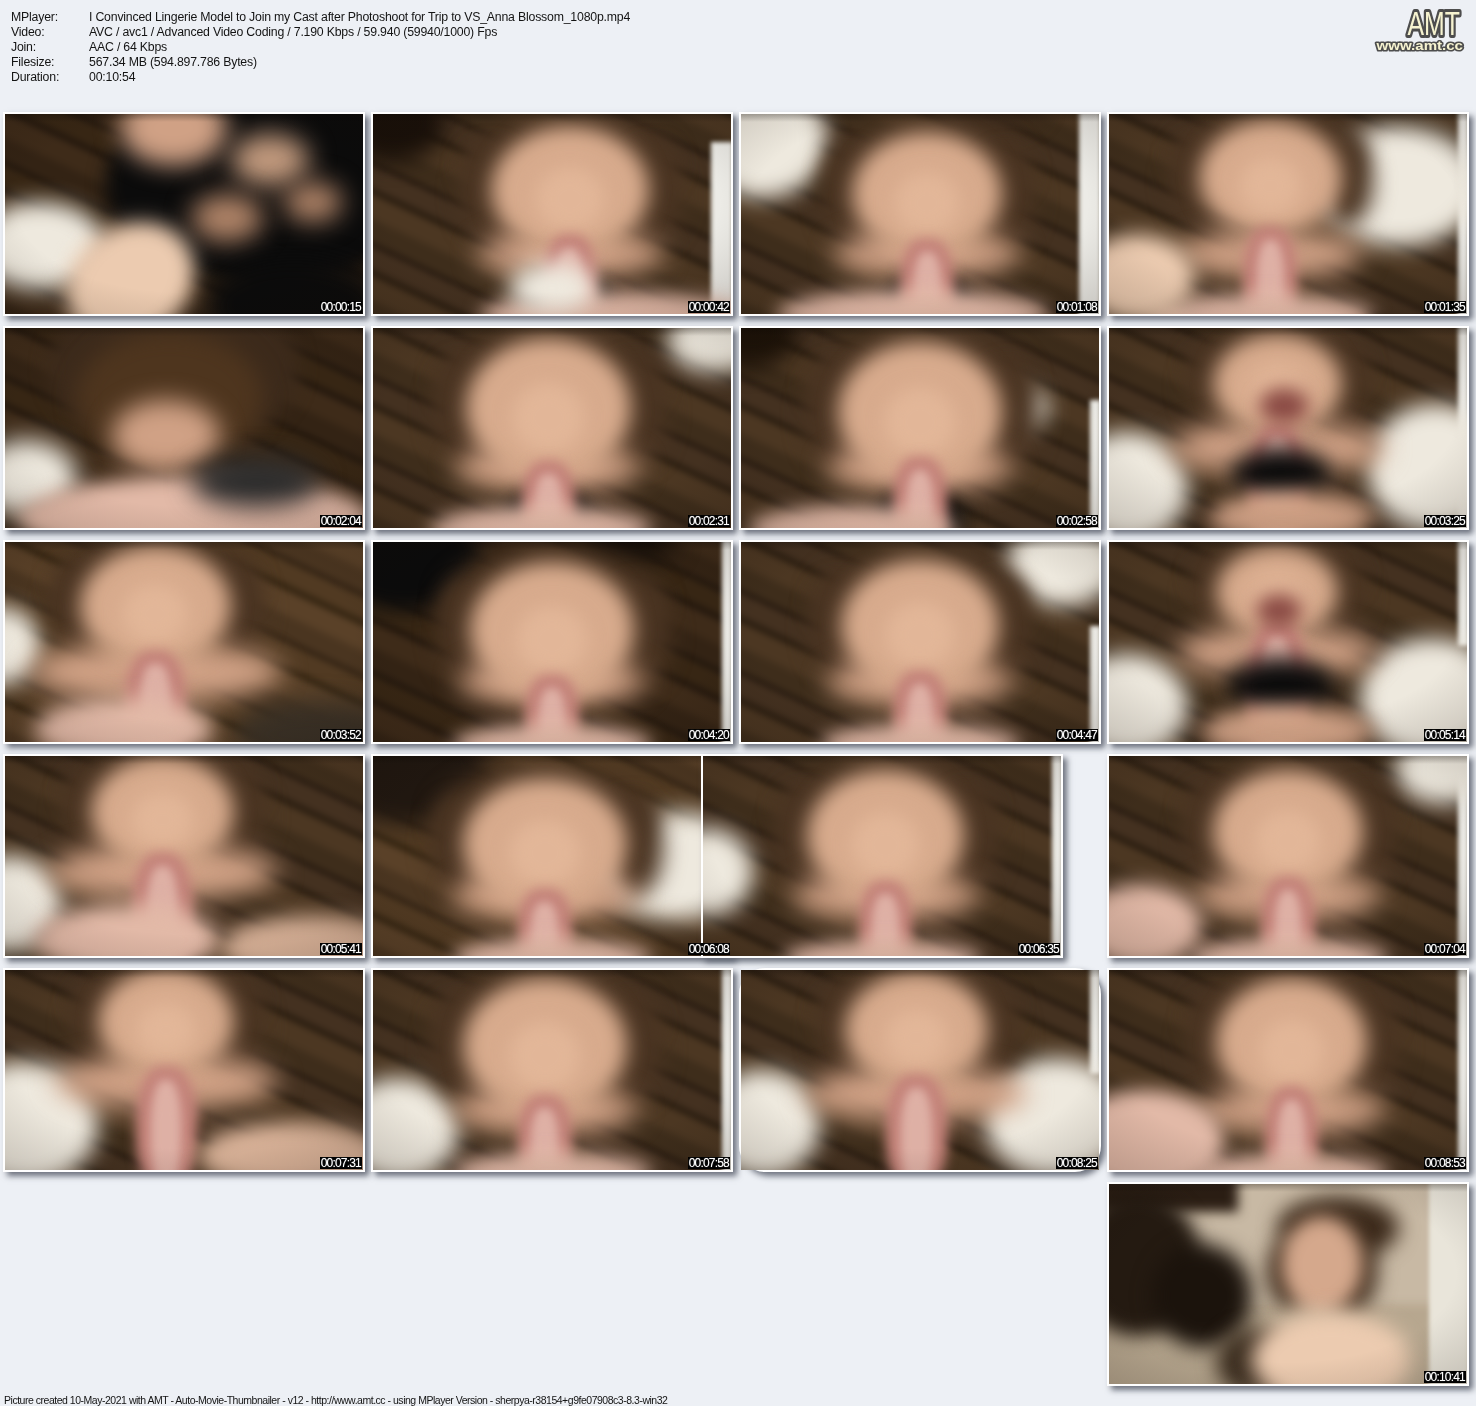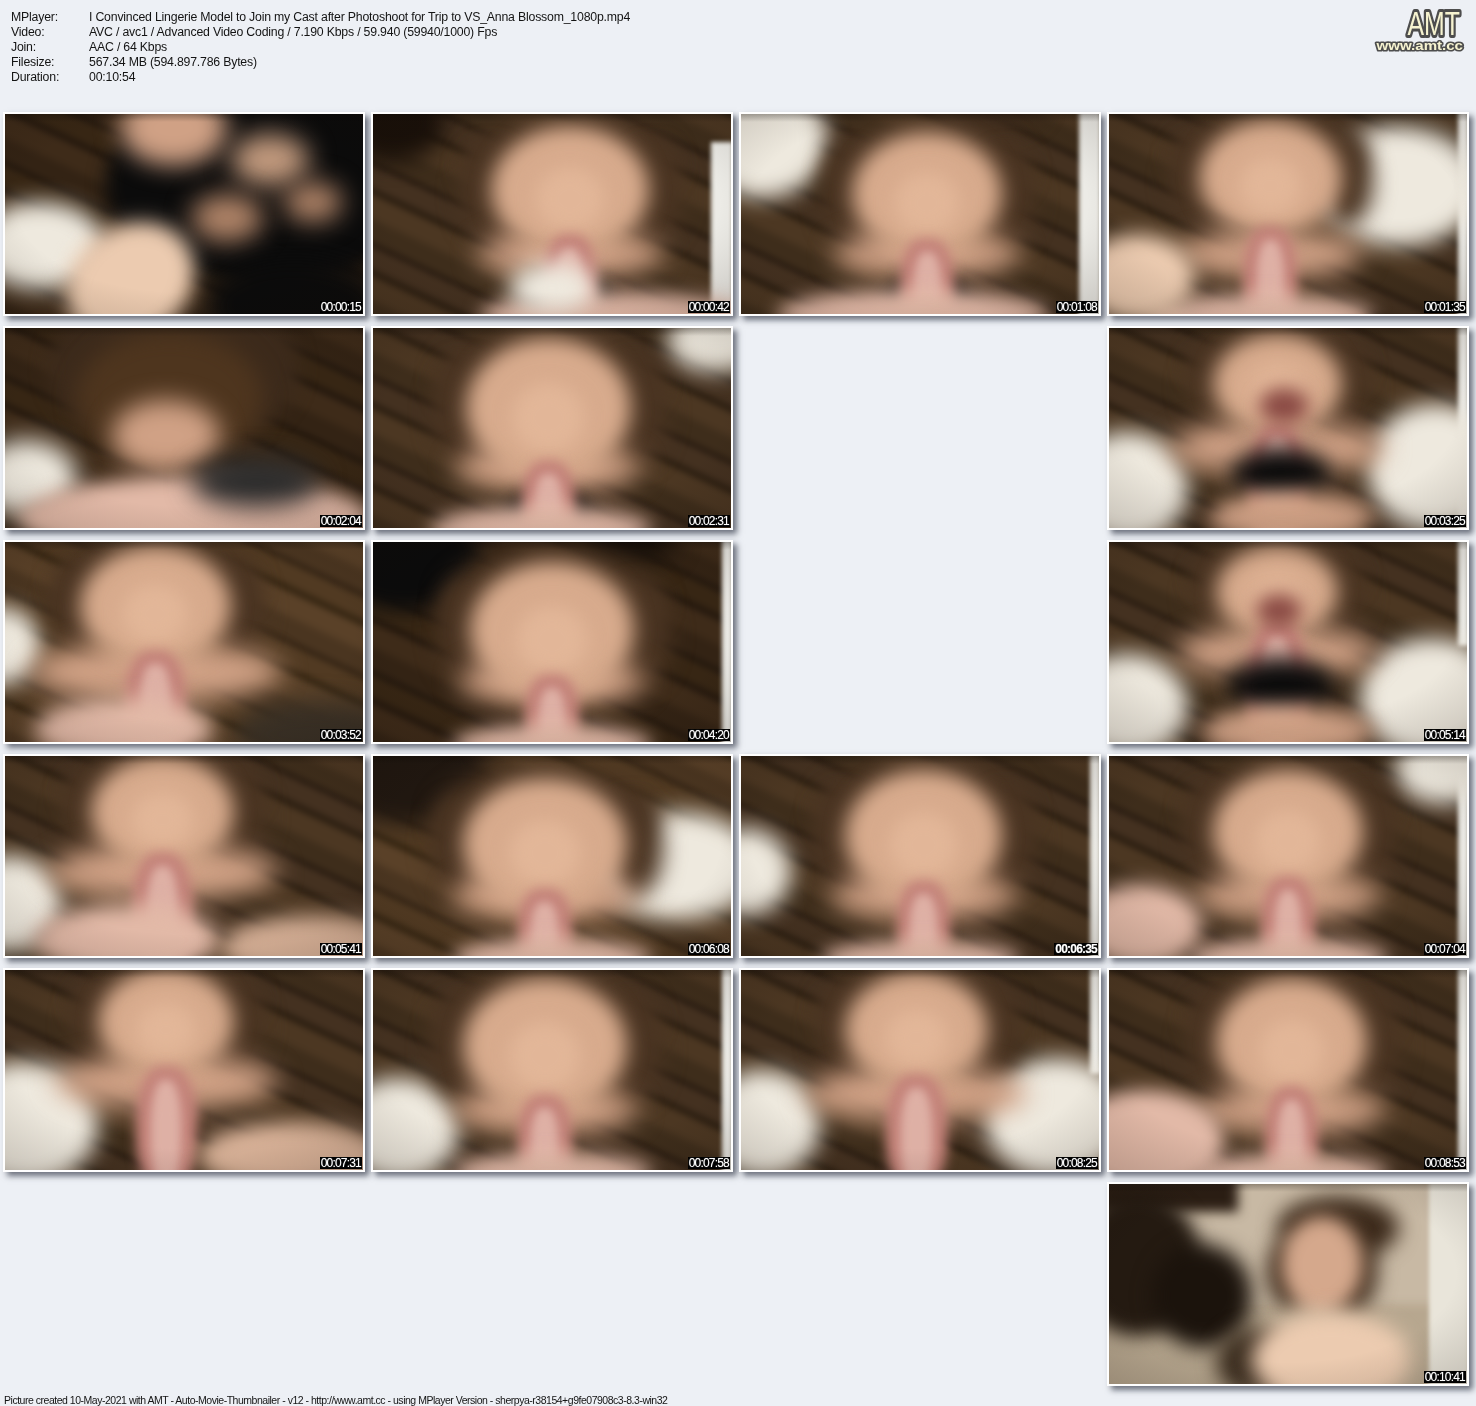--- a/index.html
+++ b/index.html
@@ -128,20 +128,39 @@
         <i style="left:23.0%;top:58%;width:52%;height:24%;background:#d0a185;filter:blur(13px);border-radius:50%;"></i>
         <i style="left:26.0%;top:5.0%;width:46%;height:70%;background:#d8ab8d;filter:blur(10px);border-radius:50%;"></i>
         <i style="left:38.88%;top:27.4%;width:20.24%;height:35.0%;background:#e2b698;filter:blur(9px);border-radius:50%;"></i>
         <i style="left:36%;top:82%;width:26%;height:26%;background:#0b0b0b;filter:blur(10px);border-radius:50%;"></i>
         <i style="left:41.5%;top:66%;width:15%;height:44%;background:#c4837a;filter:blur(6px);border-radius:40%;"></i>
         <i style="left:45.25%;top:73%;width:7.5%;height:34%;background:#deb0a5;filter:blur(5px);border-radius:40%;"></i>
         <i style="left:16%;top:89%;width:62%;height:23%;background:#e2b9a7;filter:blur(9px);border-radius:50%;"></i>
         <span class="ts">00:02:31</span>
       </div>
     </div>
+    <div class="th" style="left:739px;top:326px;">
+      <div class="im">
+        <i style="left:-4%;top:-4%;width:108%;height:108%;background:repeating-linear-gradient(25deg,#1e130b 0px,#1e130b 2px,#3e2d1b 5px,#3e2d1b 22px,#4c3722 28px,#4c3722 46px,#261a0e 49px,#261a0e 51px,#443120 55px,#443120 74px);filter:blur(3px);"></i>
+        <i style="left:-10%;top:-16%;width:26%;height:36%;background:#1c1208;filter:blur(11px);border-radius:50%;"></i>
+        <i style="left:97.5%;top:36%;width:3%;height:70%;background:#ecebe6;filter:blur(2px);"></i>
+        <i style="left:60%;top:28%;width:26%;height:24%;background:#eee9de;filter:blur(11px);border-radius:50%;"></i>
+        <i style="left:19.18%;top:0.0%;width:61.64%;height:54.6%;background:#4a3422;filter:blur(11px);border-radius:50%;"></i>
+        <i style="left:17.800000000000004%;top:18.9%;width:17.48%;height:50.4%;background:#4a3422;filter:blur(11px);border-radius:50%;"></i>
+        <i style="left:65.64%;top:18.9%;width:17.48%;height:51.8%;background:#4a3422;filter:blur(11px);border-radius:50%;"></i>
+        <i style="left:24.0%;top:58%;width:52%;height:24%;background:#d0a185;filter:blur(13px);border-radius:50%;"></i>
+        <i style="left:27.0%;top:7.0%;width:46%;height:70%;background:#d8ab8d;filter:blur(10px);border-radius:50%;"></i>
+        <i style="left:39.88%;top:29.4%;width:20.24%;height:35.0%;background:#e2b698;filter:blur(9px);border-radius:50%;"></i>
+        <i style="left:37%;top:82%;width:26%;height:26%;background:#0b0b0b;filter:blur(10px);border-radius:50%;"></i>
+        <i style="left:42.5%;top:64%;width:15%;height:46%;background:#c4837a;filter:blur(6px);border-radius:40%;"></i>
+        <i style="left:46.25%;top:71%;width:7.5%;height:36%;background:#deb0a5;filter:blur(5px);border-radius:40%;"></i>
+        <i style="left:2%;top:89%;width:58%;height:23%;background:#e2b9a7;filter:blur(9px);border-radius:50%;"></i>
+        <span class="ts">00:02:58</span>
+      </div>
+    </div>
     <div class="th" style="left:1107px;top:326px;">
       <div class="im">
         <i style="left:-4%;top:-4%;width:108%;height:108%;background:repeating-linear-gradient(25deg,#1e130b 0px,#1e130b 2px,#3e2d1b 5px,#3e2d1b 22px,#4c3722 28px,#4c3722 46px,#261a0e 49px,#261a0e 51px,#443120 55px,#443120 74px);filter:blur(3px);"></i>
         <i style="left:97.5%;top:-2%;width:3%;height:104%;background:#ecebe6;filter:blur(2px);"></i>
         <i style="left:-12%;top:52%;width:34%;height:56%;background:#eee9de;filter:blur(11px);border-radius:50%;"></i>
         <i style="left:72%;top:38%;width:38%;height:64%;background:#eee9de;filter:blur(11px);border-radius:50%;"></i>
         <i style="left:22.88%;top:-2.0%;width:48.24%;height:39.0%;background:#4a3422;filter:blur(11px);border-radius:50%;"></i>
         <i style="left:21.8%;top:11.5%;width:13.68%;height:36.0%;background:#4a3422;filter:blur(11px);border-radius:50%;"></i>
         <i style="left:59.24%;top:11.5%;width:13.68%;height:37.0%;background:#4a3422;filter:blur(11px);border-radius:50%;"></i>
         <i style="left:17.0%;top:46%;width:60%;height:28%;background:#d0a185;filter:blur(13px);border-radius:50%;"></i>
@@ -181,20 +200,37 @@
         <i style="left:19.18%;top:3.200000000000003%;width:61.64%;height:53.04%;background:#4a3422;filter:blur(11px);border-radius:50%;"></i>
         <i style="left:17.800000000000004%;top:21.56%;width:17.48%;height:48.96%;background:#4a3422;filter:blur(11px);border-radius:50%;"></i>
         <i style="left:65.64%;top:21.56%;width:17.48%;height:50.32%;background:#4a3422;filter:blur(11px);border-radius:50%;"></i>
         <i style="left:24.0%;top:58%;width:52%;height:24%;background:#d0a185;filter:blur(13px);border-radius:50%;"></i>
         <i style="left:27.0%;top:10.0%;width:46%;height:68%;background:#d8ab8d;filter:blur(10px);border-radius:50%;"></i>
         <i style="left:39.88%;top:31.759999999999998%;width:20.24%;height:34.0%;background:#e2b698;filter:blur(9px);border-radius:50%;"></i>
         <i style="left:42.5%;top:66%;width:15%;height:44%;background:#c4837a;filter:blur(6px);border-radius:40%;"></i>
         <i style="left:46.25%;top:73%;width:7.5%;height:34%;background:#deb0a5;filter:blur(5px);border-radius:40%;"></i>
         <i style="left:22%;top:91%;width:56%;height:21%;background:#e2b9a7;filter:blur(9px);border-radius:50%;"></i>
         <span class="ts">00:04:20</span>
+      </div>
+    </div>
+    <div class="th" style="left:739px;top:540px;">
+      <div class="im">
+        <i style="left:-4%;top:-4%;width:108%;height:108%;background:repeating-linear-gradient(25deg,#1e130b 0px,#1e130b 2px,#3e2d1b 5px,#3e2d1b 22px,#4c3722 28px,#4c3722 46px,#261a0e 49px,#261a0e 51px,#443120 55px,#443120 74px);filter:blur(3px);"></i>
+        <i style="left:97.5%;top:42%;width:3%;height:64%;background:#ecebe6;filter:blur(2px);"></i>
+        <i style="left:74%;top:-10%;width:32%;height:42%;background:#eee9de;filter:blur(11px);border-radius:50%;"></i>
+        <i style="left:20.52%;top:2.3999999999999986%;width:58.96%;height:51.480000000000004%;background:#4a3422;filter:blur(11px);border-radius:50%;"></i>
+        <i style="left:19.200000000000003%;top:20.22%;width:16.72%;height:47.519999999999996%;background:#4a3422;filter:blur(11px);border-radius:50%;"></i>
+        <i style="left:64.96000000000001%;top:20.22%;width:16.72%;height:48.839999999999996%;background:#4a3422;filter:blur(11px);border-radius:50%;"></i>
+        <i style="left:24.0%;top:58%;width:52%;height:24%;background:#d0a185;filter:blur(13px);border-radius:50%;"></i>
+        <i style="left:28.0%;top:9.0%;width:44%;height:66%;background:#d8ab8d;filter:blur(10px);border-radius:50%;"></i>
+        <i style="left:40.32%;top:30.12%;width:19.36%;height:33.0%;background:#e2b698;filter:blur(9px);border-radius:50%;"></i>
+        <i style="left:42.5%;top:64%;width:15%;height:46%;background:#c4837a;filter:blur(6px);border-radius:40%;"></i>
+        <i style="left:46.25%;top:71%;width:7.5%;height:36%;background:#deb0a5;filter:blur(5px);border-radius:40%;"></i>
+        <i style="left:22%;top:91%;width:56%;height:21%;background:#e2b9a7;filter:blur(9px);border-radius:50%;"></i>
+        <span class="ts">00:04:47</span>
       </div>
     </div>
     <div class="th" style="left:1107px;top:540px;">
       <div class="im">
         <i style="left:-4%;top:-4%;width:108%;height:108%;background:repeating-linear-gradient(25deg,#1e130b 0px,#1e130b 2px,#3e2d1b 5px,#3e2d1b 22px,#4c3722 28px,#4c3722 46px,#261a0e 49px,#261a0e 51px,#443120 55px,#443120 74px);filter:blur(3px);"></i>
         <i style="left:97.5%;top:-4%;width:3%;height:56%;background:#ecebe6;filter:blur(2px);"></i>
         <i style="left:-12%;top:56%;width:34%;height:52%;background:#eee9de;filter:blur(11px);border-radius:50%;"></i>
         <i style="left:70%;top:48%;width:40%;height:60%;background:#eee9de;filter:blur(11px);border-radius:50%;"></i>
         <i style="left:24.22%;top:-2.599999999999998%;width:45.56%;height:35.88%;background:#4a3422;filter:blur(11px);border-radius:50%;"></i>
         <i style="left:23.200000000000003%;top:9.819999999999999%;width:12.92%;height:33.12%;background:#4a3422;filter:blur(11px);border-radius:50%;"></i>
@@ -237,21 +273,21 @@
         <i style="left:63.64%;top:22.22%;width:17.48%;height:48.839999999999996%;background:#4a3422;filter:blur(11px);border-radius:50%;"></i>
         <i style="left:22.0%;top:58%;width:52%;height:24%;background:#d0a185;filter:blur(13px);border-radius:50%;"></i>
         <i style="left:25.0%;top:11.0%;width:46%;height:66%;background:#d8ab8d;filter:blur(10px);border-radius:50%;"></i>
         <i style="left:37.88%;top:32.120000000000005%;width:20.24%;height:33.0%;background:#e2b698;filter:blur(9px);border-radius:50%;"></i>
         <i style="left:40.5%;top:66%;width:15%;height:44%;background:#c4837a;filter:blur(6px);border-radius:40%;"></i>
         <i style="left:44.25%;top:73%;width:7.5%;height:34%;background:#deb0a5;filter:blur(5px);border-radius:40%;"></i>
         <i style="left:22%;top:91%;width:56%;height:21%;background:#e2b9a7;filter:blur(9px);border-radius:50%;"></i>
         <span class="ts">00:06:08</span>
       </div>
     </div>
-    <div class="th" style="left:739px;top:754px;font-weight:bold;">
+    <div class="th" style="left:701px;top:754px;">
       <div class="im">
         <i style="left:-4%;top:-4%;width:108%;height:108%;background:repeating-linear-gradient(25deg,#1e130b 0px,#1e130b 2px,#3e2d1b 5px,#3e2d1b 22px,#4c3722 28px,#4c3722 46px,#261a0e 49px,#261a0e 51px,#443120 55px,#443120 74px);filter:blur(3px);"></i>
         <i style="left:97.5%;top:-2%;width:3%;height:104%;background:#ecebe6;filter:blur(2px);"></i>
         <i style="left:-12%;top:36%;width:26%;height:44%;background:#eee9de;filter:blur(11px);border-radius:50%;"></i>
         <i style="left:21.52%;top:0.3999999999999986%;width:58.96%;height:51.480000000000004%;background:#4a3422;filter:blur(11px);border-radius:50%;"></i>
         <i style="left:20.200000000000003%;top:18.22%;width:16.72%;height:47.519999999999996%;background:#4a3422;filter:blur(11px);border-radius:50%;"></i>
         <i style="left:65.96000000000001%;top:18.22%;width:16.72%;height:48.839999999999996%;background:#4a3422;filter:blur(11px);border-radius:50%;"></i>
         <i style="left:25.0%;top:58%;width:52%;height:24%;background:#d0a185;filter:blur(13px);border-radius:50%;"></i>
         <i style="left:29.0%;top:7.0%;width:44%;height:66%;background:#d8ab8d;filter:blur(10px);border-radius:50%;"></i>
         <i style="left:41.32%;top:28.12%;width:19.36%;height:33.0%;background:#e2b698;filter:blur(9px);border-radius:50%;"></i>
@@ -305,21 +341,21 @@
         <i style="left:63.64%;top:15.559999999999999%;width:17.48%;height:50.32%;background:#4a3422;filter:blur(11px);border-radius:50%;"></i>
         <i style="left:22.0%;top:58%;width:52%;height:24%;background:#d0a185;filter:blur(13px);border-radius:50%;"></i>
         <i style="left:25.0%;top:4.0%;width:46%;height:68%;background:#d8ab8d;filter:blur(10px);border-radius:50%;"></i>
         <i style="left:37.88%;top:25.759999999999998%;width:20.24%;height:34.0%;background:#e2b698;filter:blur(9px);border-radius:50%;"></i>
         <i style="left:40.5%;top:62%;width:15%;height:48%;background:#c4837a;filter:blur(6px);border-radius:40%;"></i>
         <i style="left:44.25%;top:69%;width:7.5%;height:38%;background:#deb0a5;filter:blur(5px);border-radius:40%;"></i>
         <i style="left:22%;top:91%;width:56%;height:21%;background:#e2b9a7;filter:blur(9px);border-radius:50%;"></i>
         <span class="ts">00:07:58</span>
       </div>
     </div>
-    <div class="th" style="left:739px;top:968px;">
+    <div class="th" style="left:739px;top:968px;border-radius:26px;">
       <div class="im">
         <i style="left:-4%;top:-4%;width:108%;height:108%;background:repeating-linear-gradient(25deg,#1e130b 0px,#1e130b 2px,#3e2d1b 5px,#3e2d1b 22px,#4c3722 28px,#4c3722 46px,#261a0e 49px,#261a0e 51px,#443120 55px,#443120 74px);filter:blur(3px);"></i>
         <i style="left:97.5%;top:-4%;width:3%;height:56%;background:#ecebe6;filter:blur(2px);"></i>
         <i style="left:-10%;top:50%;width:32%;height:54%;background:#eee9de;filter:blur(11px);border-radius:50%;"></i>
         <i style="left:68%;top:44%;width:40%;height:60%;background:#eee9de;filter:blur(11px);border-radius:50%;"></i>
         <i style="left:22.2%;top:-4.799999999999997%;width:53.6%;height:45.24%;background:#4a3422;filter:blur(11px);border-radius:50%;"></i>
         <i style="left:21.0%;top:10.86%;width:15.2%;height:41.76%;background:#4a3422;filter:blur(11px);border-radius:50%;"></i>
         <i style="left:62.6%;top:10.86%;width:15.2%;height:42.92%;background:#4a3422;filter:blur(11px);border-radius:50%;"></i>
         <i style="left:18.0%;top:48%;width:62%;height:28%;background:#d0a185;filter:blur(13px);border-radius:50%;"></i>
         <i style="left:29.0%;top:1.0%;width:40%;height:58%;background:#d8ab8d;filter:blur(10px);border-radius:50%;"></i>

